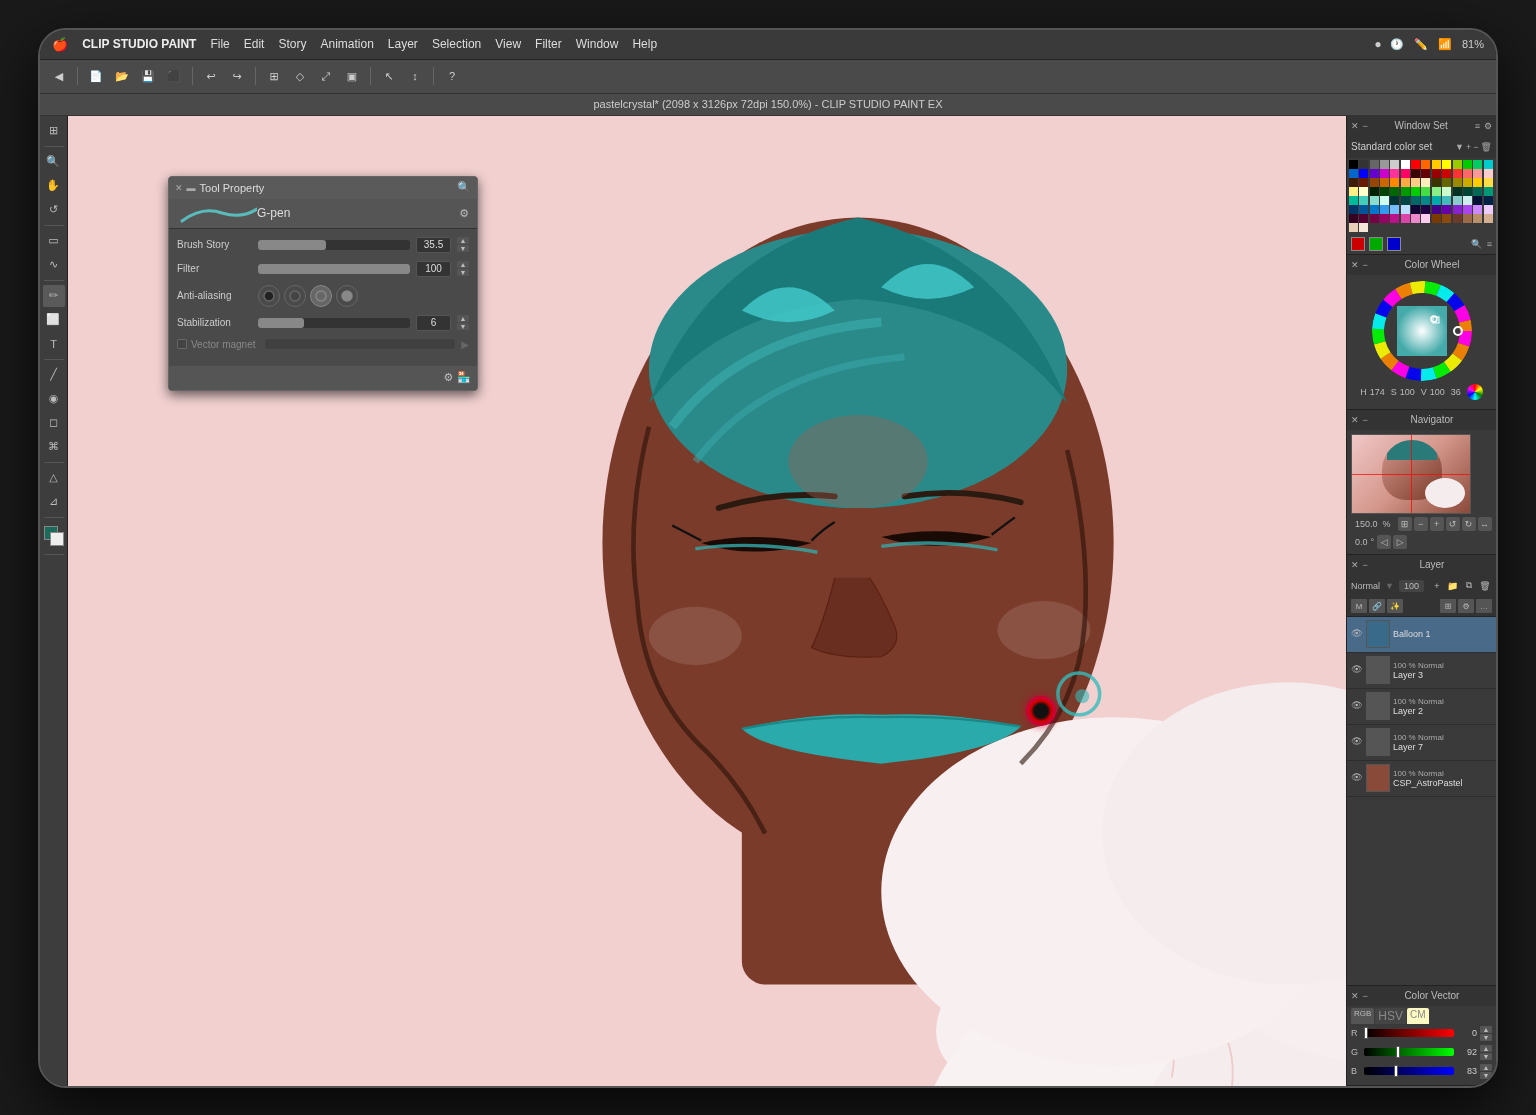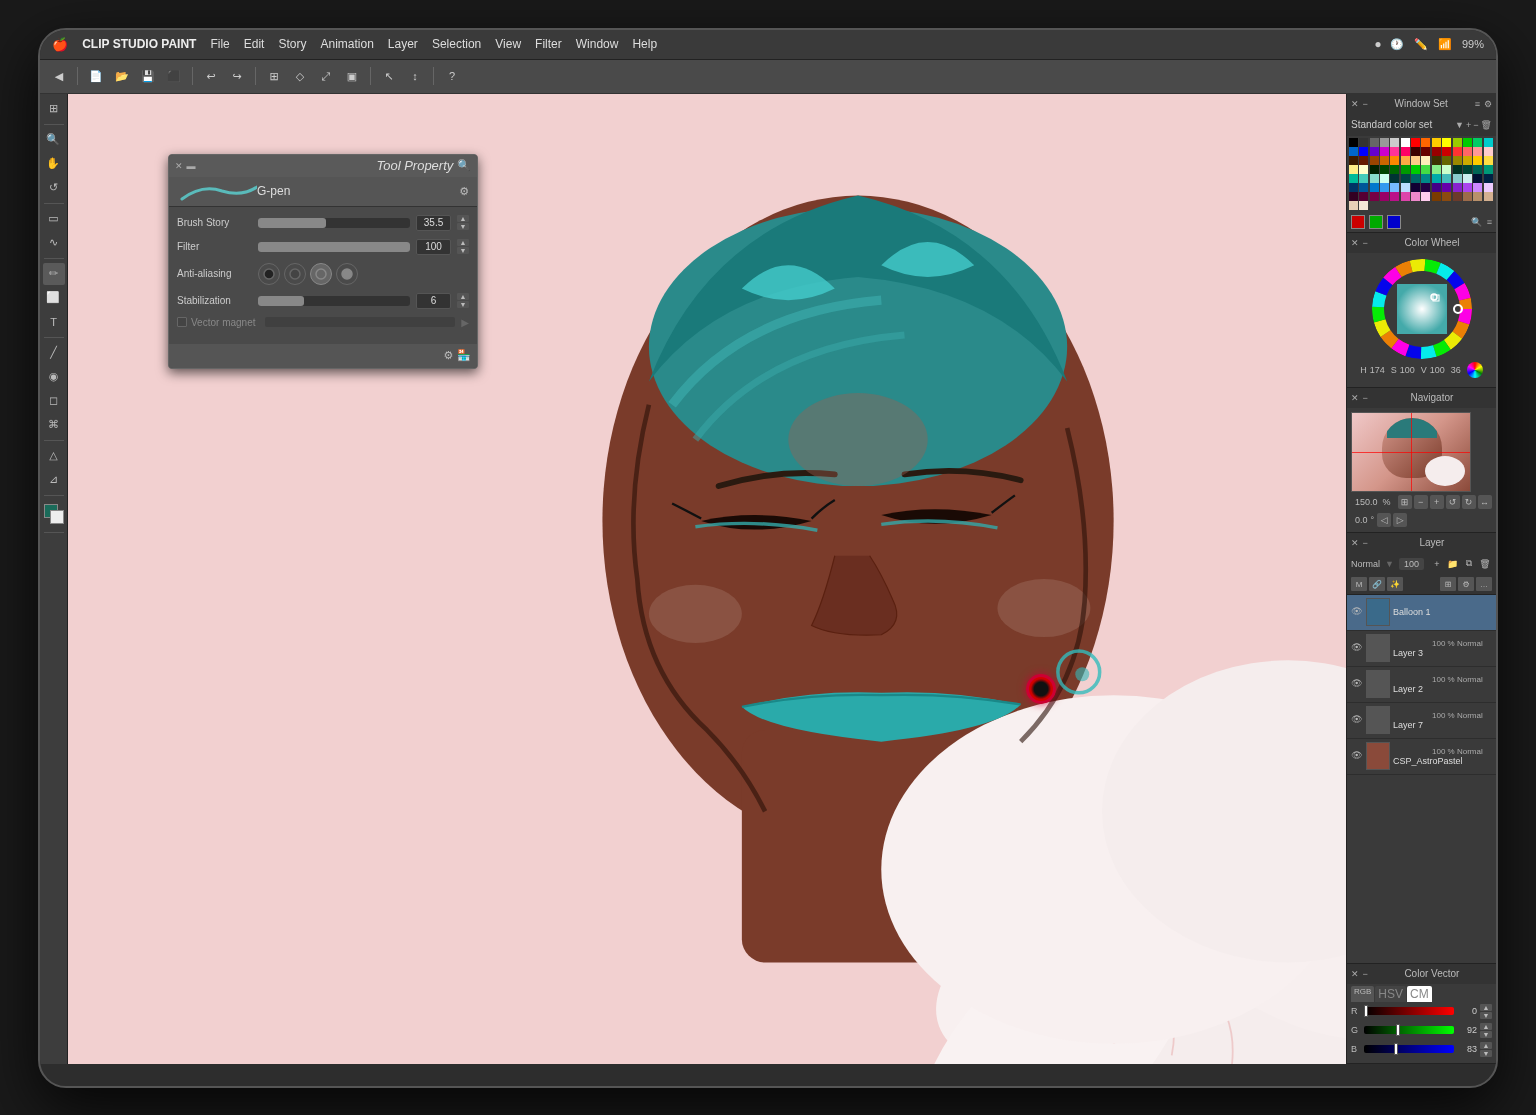--- a/index.html
+++ b/index.html
@@ -352,21 +352,20 @@
       flex-shrink: 0;
     }
     .layer-info {
       display: flex;
       flex-direction: column;
       flex: 1;
     }
     .layer-percent {
       font-size: 8px;
       color: #aaa;
-      margin-left: 39px;
     }
     .layer-name {
       font-size: 9px;
       color: #ddd;
       white-space: nowrap;
       overflow: hidden;
       text-overflow: ellipsis;
     }
 
     
@@ -420,25 +419,24 @@
     .tp-header {
       height: 22px;
       background: #5a5a5a;
       border-radius: 4px 4px 0 0;
       display: flex;
       align-items: center;
       padding: 0 6px;
       gap: 4px;
     }
     .tp-title {
-      font-size: 13px;
+      font-size: 11px;
       color: #ddd;
       flex: 1;
-      text-align: right;
-      font-style: italic;
+      text-align: left;
     }
     .tp-tool-name {
       height: 30px;
       background: #555;
       display: flex;
       align-items: center;
       padding: 0 8px;
       border-bottom: 1px solid #333;
     }
     .tp-tool-label {
@@ -588,21 +586,21 @@
       <span class="menu-item">View</span>
       <span class="menu-item">Filter</span>
       <span class="menu-item">Window</span>
       <span class="menu-item">Help</span>
     </div>
     <div class="menu-bar-right">
       <span class="status-icon">⏺</span>
       <span class="status-icon">🕐</span>
       <span class="status-icon">✏️</span>
       <span class="status-icon">📶</span>
-      <span class="status-icon">99%</span>
+      <span class="status-icon">81%</span>
     </div>
   </div>
 
   <div class="toolbar">
     <button class="toolbar-btn">◀</button>
     <div class="toolbar-sep"></div>
     <button class="toolbar-btn">📄</button>
     <button class="toolbar-btn">📂</button>
     <button class="toolbar-btn">💾</button>
     <button class="toolbar-btn">⬛</button>
@@ -614,20 +612,23 @@
     <button class="toolbar-btn">◇</button>
     <button class="toolbar-btn">⤢</button>
     <button class="toolbar-btn">▣</button>
     <div class="toolbar-sep"></div>
     <button class="toolbar-btn">↖</button>
     <button class="toolbar-btn">↕</button>
     <div class="toolbar-sep"></div>
     <button class="toolbar-btn">?</button>
   </div>
 
+  <div class="title-bar">
+    <span class="title-text">pastelcrystal* (2098 x 3126px 72dpi 150.0%)  - CLIP STUDIO PAINT EX</span>
+  </div>
 
   <div class="main-layout">
 
     <div class="tool-panel">
       <button class="tool-btn">⊞</button>
       <div class="tool-sep"></div>
       <button class="tool-btn">🔍</button>
       <button class="tool-btn">✋</button>
       <button class="tool-btn">↺</button>
       <div class="tool-sep"></div>
@@ -1113,21 +1114,21 @@
       <div class="panel color-slider-panel">
         <div class="panel-header">
           <span class="panel-close-btn">✕</span>
           <span class="panel-close-btn">−</span>
           <span class="panel-title">Color Vector</span>
         </div>
 
         <div style="display:flex;gap:1px;padding:2px 4px 0;background:#3a3a3a">
           <span style="font-size:8px;color:#bbb;padding:1px 3px;background:#555;border-radius:2px 2px 0 0;cursor:pointer">RGB</span>
           <span style="font-size:12px;color:#888;padding:1px 3px;background:#444;border-radius:2px 2px 0 0;cursor:pointer">HSV</span>
-          <span style="font-size:12px;color:#888;padding:1px 3px;background:#ffffff;border-radius:2px 2px 0 0;cursor:pointer">CM</span>
+          <span style="font-size:10px;color:#888;padding:1px 3px;background:#fef9c3;border-radius:2px 2px 0 0;cursor:pointer">CM</span>
         </div>
 
         <div class="slider-row">
           <span class="slider-label">R</span>
           <div class="slider-track" style="background:linear-gradient(to right, #000, #ff0000)">
             <div style="position:absolute;top:-2px;left:0%;width:4px;height:12px;background:white;border:1px solid #555;border-radius:1px"></div>
           </div>
           <span class="slider-value">0</span>
           <div class="tp-stepper">
             <button class="tp-step-btn">▲</button>

